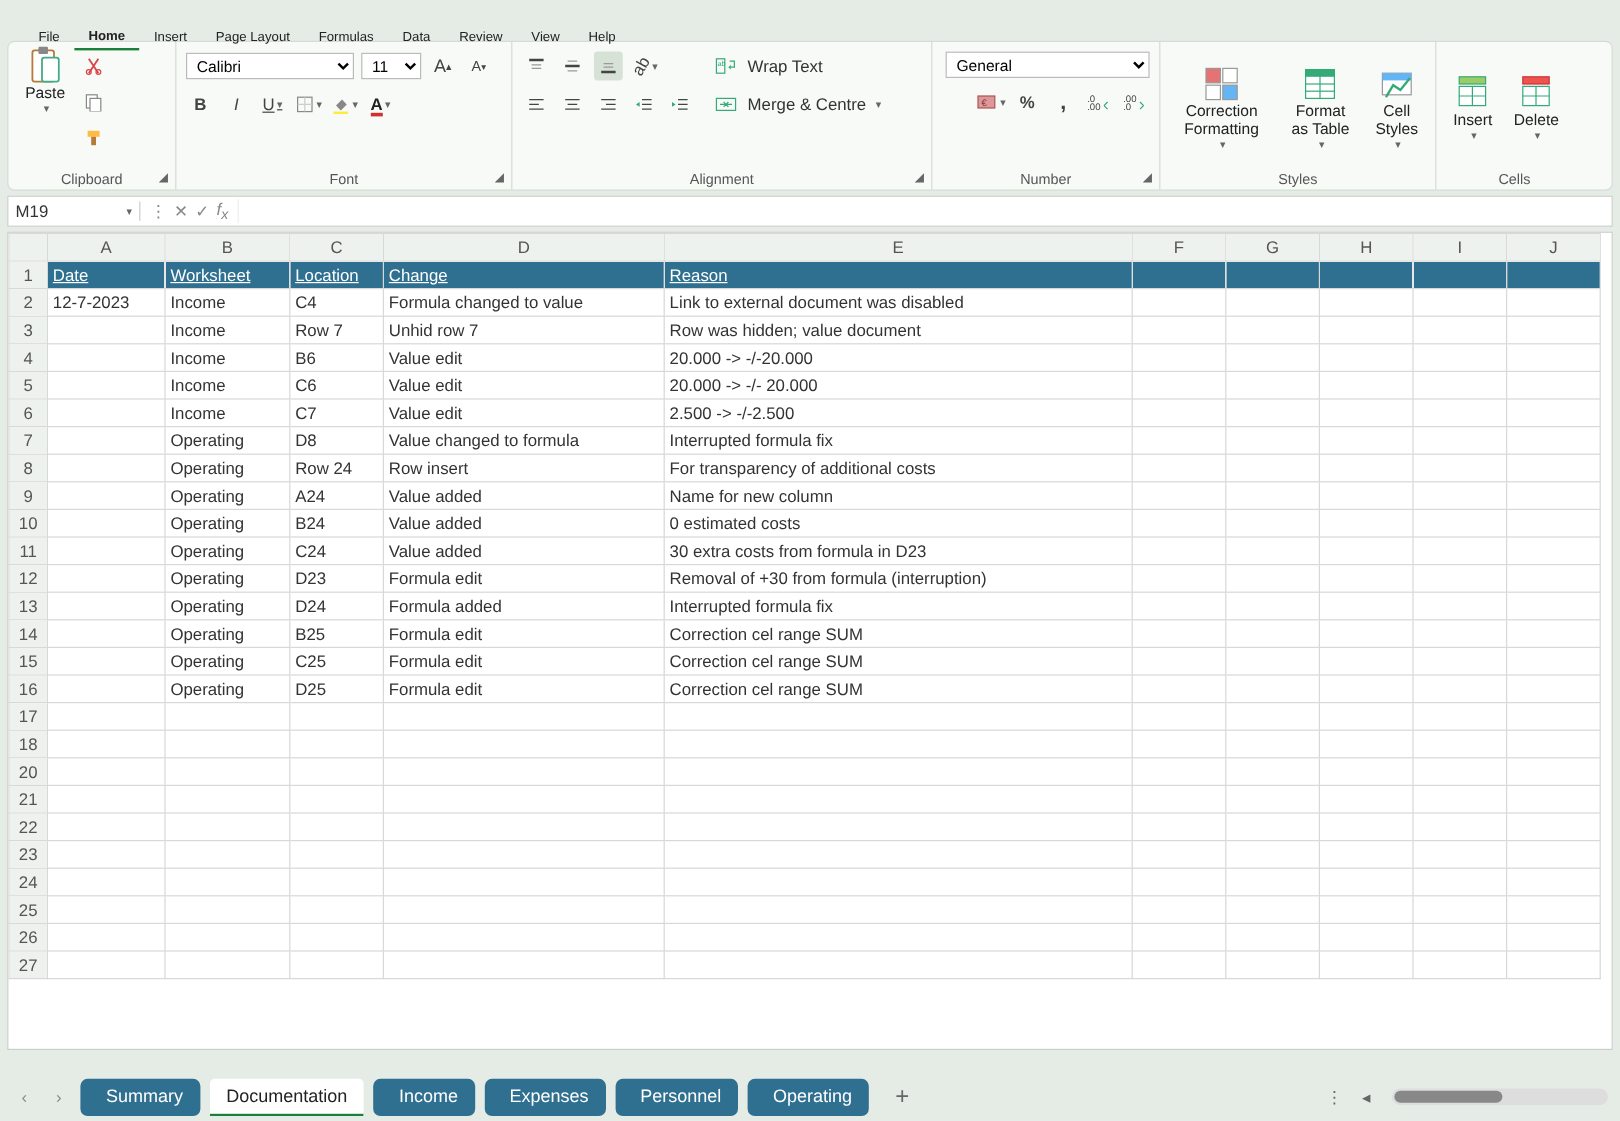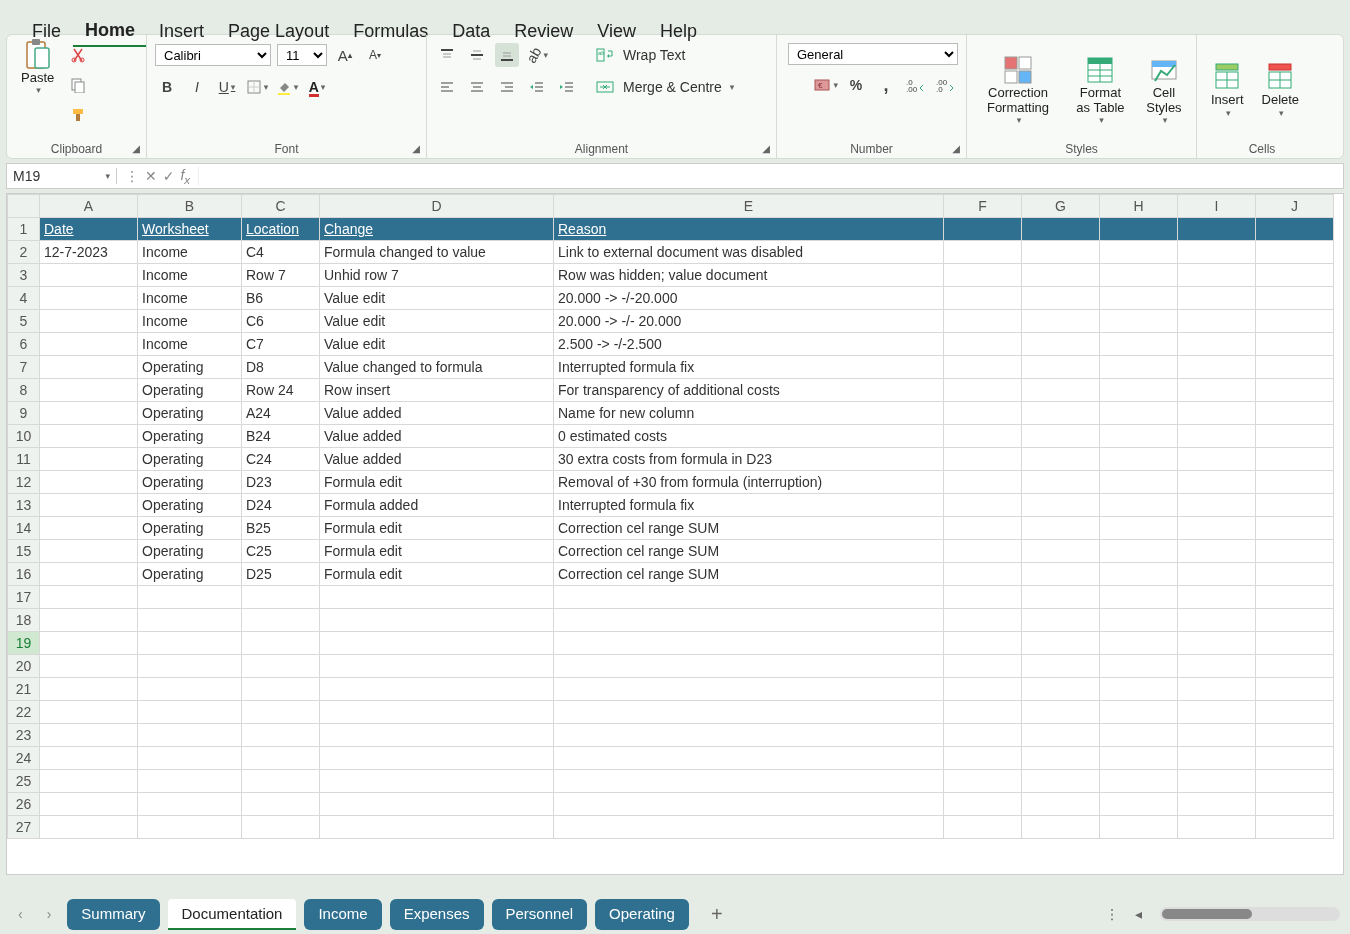--- a/index.html
+++ b/index.html
@@ -1,20 +1,20 @@
 <!DOCTYPE html>
 <html><head>
 <meta charset="utf-8">
 <style>
   * { box-sizing: border-box; margin:0; padding:0; font-family:"Segoe UI",Arial,sans-serif; }
   body { background:#e5ece6; width:1350px; height:934px; overflow:hidden; font-size:14px; color:#333; }
 
   
   .menubar { display:flex; align-items:center; padding:0 20px; height:30px; background:#e5ece6; }
-  .menubar .item { padding:4px 12px; cursor:pointer; color:#222; font-size:18px;margin-top:32px; }
+  .menubar .item { padding:4px 12px; cursor:pointer; color:#222; font-size:11px;margin-top:32px; }
   .menubar .item.active { font-weight:bold; border-bottom:2px solid #1a7f37; }
 
   
   .ribbon { display:flex; background:#f7faf7; border:1px solid #d4dcd4; margin:4px 6px 0 6px; border-radius:6px; height:125px; }
   .group { border-right:1px solid #d4dcd4; padding:4px 8px 2px 8px; display:flex; flex-direction:column; justify-content:space-between; position:relative;}
   .group .label { text-align:center; color:#555; font-size:12px; padding-top:2px; }
   .dialog-launcher { position:absolute; bottom:4px; right:6px; font-size:10px; color:#666; cursor:pointer; }
 
   .vstack { display:flex; flex-direction:column; align-items:center; justify-content:center; cursor:pointer; padding:0 6px; }
   .vstack .caption { font-size:13px; color:#222; text-align:center; line-height:1.1; }
@@ -38,21 +38,21 @@
   th.rowhdr { width:32px; text-align:center; background:#eef2ee; }
   tr.hdr td { background:#2f6f8f; color:#fff;text-decoration:underline; }
   .corner { background:#eef2ee; }
   td.right { text-align:right; }
   th.rowhdr.sel { background:#d0e8d0; color:#1a7f37; }
 
   
   .tabbar { position:absolute; bottom:0; left:0; right:0; height:40px; background:#e5ece6; display:flex; align-items:center; padding:0 10px; gap:8px; }
   .nav-arrow { color:#888; padding:4px 8px; cursor:pointer; }
   .tab { padding:6px 14px; border-radius:6px; cursor:pointer; font-size:15px; }
-  .tab.pill { background:#2f6f8f; color:#fff; }
+  .tab.pill { background:#2f6f8f; color:#fff;padding-left:21px; }
   .tab.active { background:#fff; color:#222; border-bottom:2px solid #1a7f37; border-radius:4px 4px 0 0;}
   .add-sheet { color:#666; font-size:20px; padding:0 14px; cursor:pointer;}
   .tabbar .spacer { flex:1; }
   .hscroll { width:180px; height:14px; background:#ddd; border-radius:7px; position:relative; margin-left:10px;}
   .hscroll .thumb { position:absolute; left:2px; top:2px; height:10px; width:90px; background:#888; border-radius:5px;}
   .dots { color:#666; padding:0 8px; cursor:pointer; }
 
   .caret { font-size:9px; color:#666; margin-left:2px;}
   svg { display:block; }
 </style>
@@ -108,21 +108,21 @@
         </span>
       </div>
     </div>
     <div class="label">Clipboard</div>
     <span class="dialog-launcher">◢</span>
   </div>
 
   <div class="group" style="width:280px">
     <div style="flex:1;display:flex;flex-direction:column;gap:8px;padding-top:4px;">
       <div class="row">
-        <select class="ctl" style="width:116px"><option>Calibri</option></select>
+        <select class="ctl" style="width:140px"><option>Calibri</option></select>
         <select class="ctl" style="width:50px"><option>11</option></select>
         <span class="ibtn" style="font-size:15px;">A<sup style="font-size:9px">▴</sup></span>
         <span class="ibtn" style="font-size:12px;">A<sup style="font-size:8px">▾</sup></span>
       </div>
       <div class="row">
         <span class="ibtn" style="font-weight:bold;">B</span>
         <span class="ibtn" style="font-style:italic;">I</span>
         <span class="ibtn" style="text-decoration:underline;">U<span class="caret">▾</span></span>
         <span class="ibtn">
           <svg width="16" height="16" viewBox="0 0 16 16">
@@ -614,33 +614,20 @@
           <td></td>
           <td></td>
           <td></td>
           <td></td>
           <td></td>
           <td></td>
           <td></td>
         </tr>
         <tr>
           <th class="rowhdr">18</th>
-          <td></td>
-          <td></td>
-          <td></td>
-          <td></td>
-          <td></td>
-          <td></td>
-          <td></td>
-          <td></td>
-          <td></td>
-          <td></td>
-        </tr>
-        <tr>
-          <th class="rowhdr sel">19</th>
           <td></td>
           <td></td>
           <td></td>
           <td></td>
           <td></td>
           <td></td>
           <td></td>
           <td></td>
           <td></td>
           <td></td>

